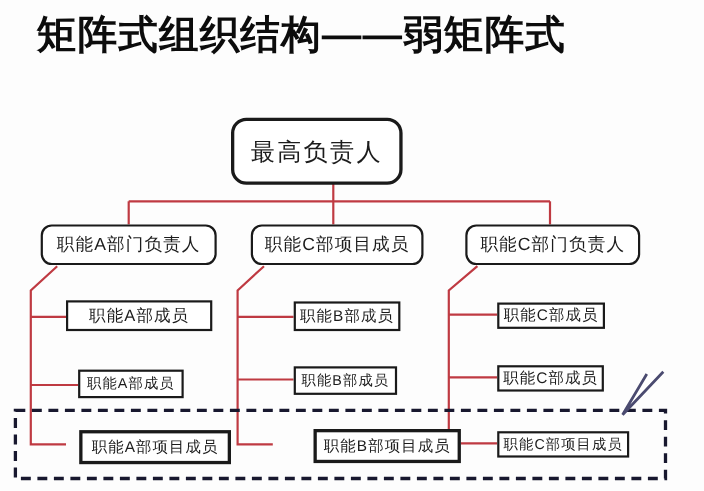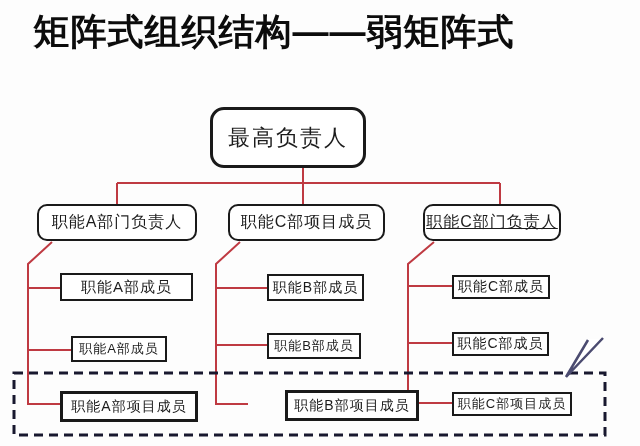--- a/index.html
+++ b/index.html
@@ -17,30 +17,30 @@
   .box{
     position:absolute;background:#ffffff;border:2px solid #1a1a1a;
     display:flex;align-items:center;justify-content:center;
     white-space:nowrap;letter-spacing:1px;color:#1c1c1c;
     box-sizing:border-box;z-index:1;
   }
   .b-root{left:210px;top:107px;width:156px;height:61px;border-width:3px;border-radius:14px;font-size:22px;letter-spacing:2px;}
   .b-dept{height:37px;top:204px;border-width:2.5px;border-radius:10px;font-size:16px;}
   .b-dept-a{left:37px;width:160px;}
   .b-dept-b{left:228px;width:157px;}
-  .b-dept-c{left:423px;width:138px;text-decoration:underline;}
+  .b-dept-c{left:423px;width:159px;}
   .b-mem{font-size:14px;border-width:2px;}
   .b-mem-a1{left:60px;top:273px;width:133px;height:28px;font-size:15px;}
   .b-mem-a2{left:71px;top:336px;width:96px;height:26px;font-size:13px;}
   .b-mem-b1{left:267px;top:274px;width:97px;height:27px;}
   .b-mem-b2{left:267px;top:333px;width:94px;height:26px;font-size:13px;}
   .b-mem-c1{left:452px;top:275px;width:98px;height:24px;}
   .b-mem-c2{left:452px;top:332px;width:97px;height:24px;}
   .b-proj{border-width:3px;font-size:14px;}
-  .b-proj-a{left:60px;top:391px;width:138px;height:31px;text-align:center;}
+  .b-proj-a{left:72px;top:391px;width:138px;height:31px;text-align:center;}
   .b-proj-b{left:248px;top:390px;width:134px;height:31px;margin-left:37px;}
   .b-proj-c{left:452px;top:392px;width:120px;height:24px;border-width:2.5px;font-size:13px;}
   .bubble{
     position:absolute;left:575px;top:240px;width:61px;height:104px;
     background:#ffffff;border:2.5px solid #4b4b70;border-radius:13px;
     display:flex;flex-direction:column;align-items:center;justify-content:center;
     font-size:20px;line-height:1.35;letter-spacing:2px;color:#111;
     box-sizing:border-box;z-index:1;
   }
   .bubble span{display:block;white-space:nowrap;}

